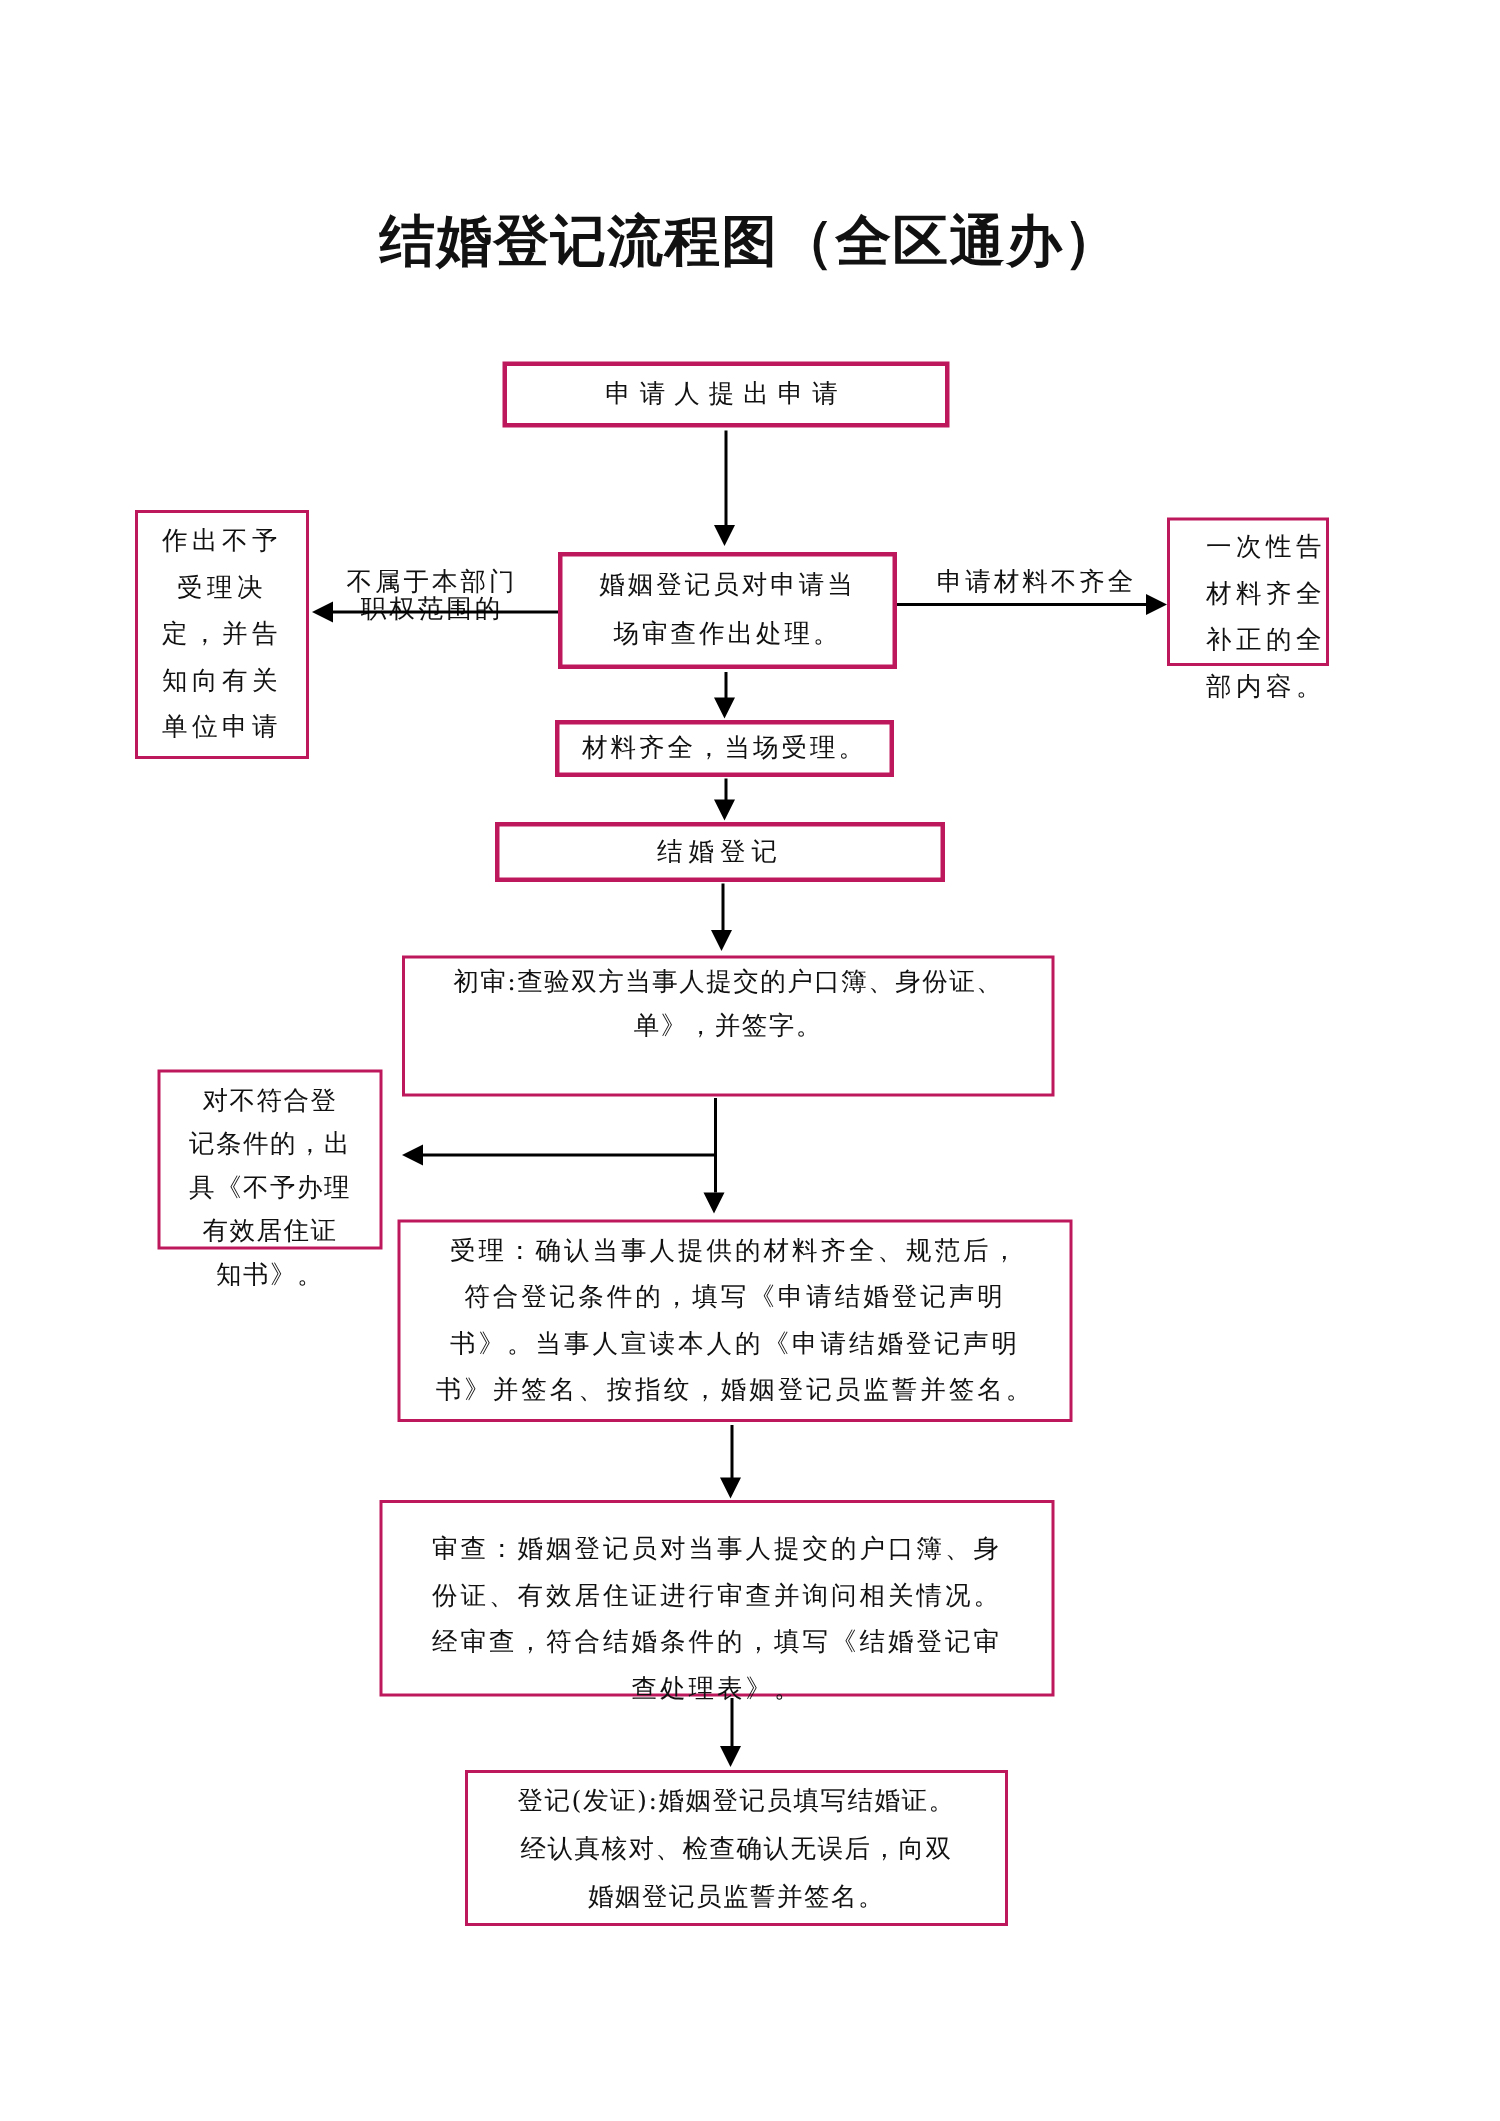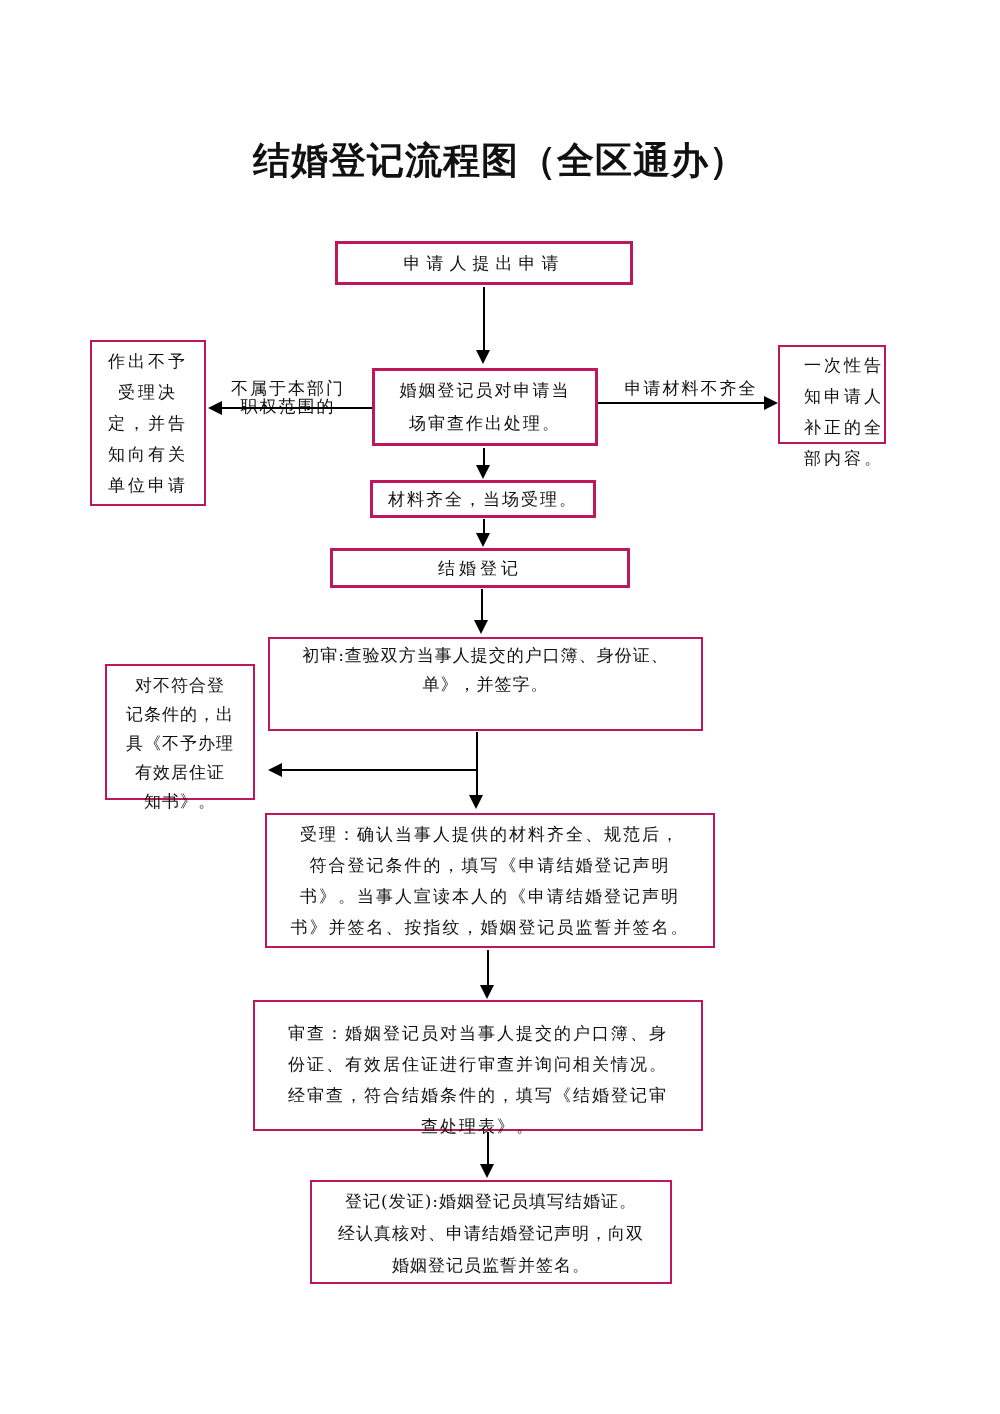--- a/index.html
+++ b/index.html
@@ -74,21 +74,21 @@
   <div class="box ls3" style="left:90px;top:340px;width:116px;height:166px;line-height:31px;padding-top:4px;">
     <span class="tl">作出不予</span>
     <span class="tl">受理决</span>
     <span class="tl">定，并告</span>
     <span class="tl">知向有关</span>
     <span class="tl">单位申请</span>
   </div>
 
   <div class="box ls3" style="left:778px;top:345px;width:108px;height:99px;line-height:31px;padding-top:3px;text-align:right;">
     <span class="tl">一次性告</span>
-    <span class="tl">知申请人</span>
+    <span class="tl">材料齐全</span>
     <span class="tl">补正的全</span>
     <span class="tl">部内容。</span>
   </div>
 
   <div class="line-v" style="left:483px;top:448px;height:18px;"></div>
   <div class="arr-down" style="left:476px;top:465px;"></div>
 
   <div class="box thick ls2" style="left:370px;top:480px;width:226px;height:38px;line-height:32px;">
     <span class="tl">材料齐全，当场受理。</span>
   </div>
@@ -106,21 +106,21 @@
   <div class="box ls1" style="left:268px;top:637px;width:435px;height:94px;line-height:29px;padding-top:2px;">
     <span class="tl">初审:查验双方当事人提交的户口簿、身份证、</span>
     <span class="tl">单》，并签字。</span>
   </div>
 
   <div class="line-v" style="left:476px;top:732px;height:63px;"></div>
   <div class="arr-down" style="left:469px;top:795px;"></div>
   <div class="line-h" style="left:282px;top:769px;width:196px;"></div>
   <div class="arr-left" style="left:268px;top:763px;"></div>
 
-  <div class="box ls1" style="left:105px;top:664px;width:150px;height:136px;line-height:29px;padding-top:5px;">
+  <div class="box ls1" style="left:105px;top:713px;width:150px;height:120px;line-height:29px;padding-top:5px;">
     <span class="tl">对不符合登</span>
     <span class="tl">记条件的，出</span>
     <span class="tl">具《不予办理</span>
     <span class="tl">有效居住证</span>
     <span class="tl">知书》。</span>
   </div>
 
   <div class="box ls2" style="left:265px;top:813px;width:450px;height:135px;line-height:31px;padding-top:4px;">
     <span class="tl">受理：确认当事人提供的材料齐全、规范后，</span>
     <span class="tl">符合登记条件的，填写《申请结婚登记声明</span>
@@ -136,17 +136,17 @@
     <span class="tl">份证、有效居住证进行审查并询问相关情况。</span>
     <span class="tl">经审查，符合结婚条件的，填写《结婚登记审</span>
     <span class="tl">查处理表》。</span>
   </div>
 
   <div class="line-v" style="left:487px;top:1132px;height:33px;"></div>
   <div class="arr-down" style="left:480px;top:1164px;"></div>
 
   <div class="box ls1" style="left:310px;top:1180px;width:362px;height:104px;line-height:32px;padding-top:3px;">
     <span class="tl">登记(发证):婚姻登记员填写结婚证。</span>
-    <span class="tl">经认真核对、申请结婚登记声明，向双</span>
+    <span class="tl">经认真核对、检查确认无误后，向双</span>
     <span class="tl">婚姻登记员监誓并签名。</span>
   </div>
 
 </main>
 
 </body></html>

